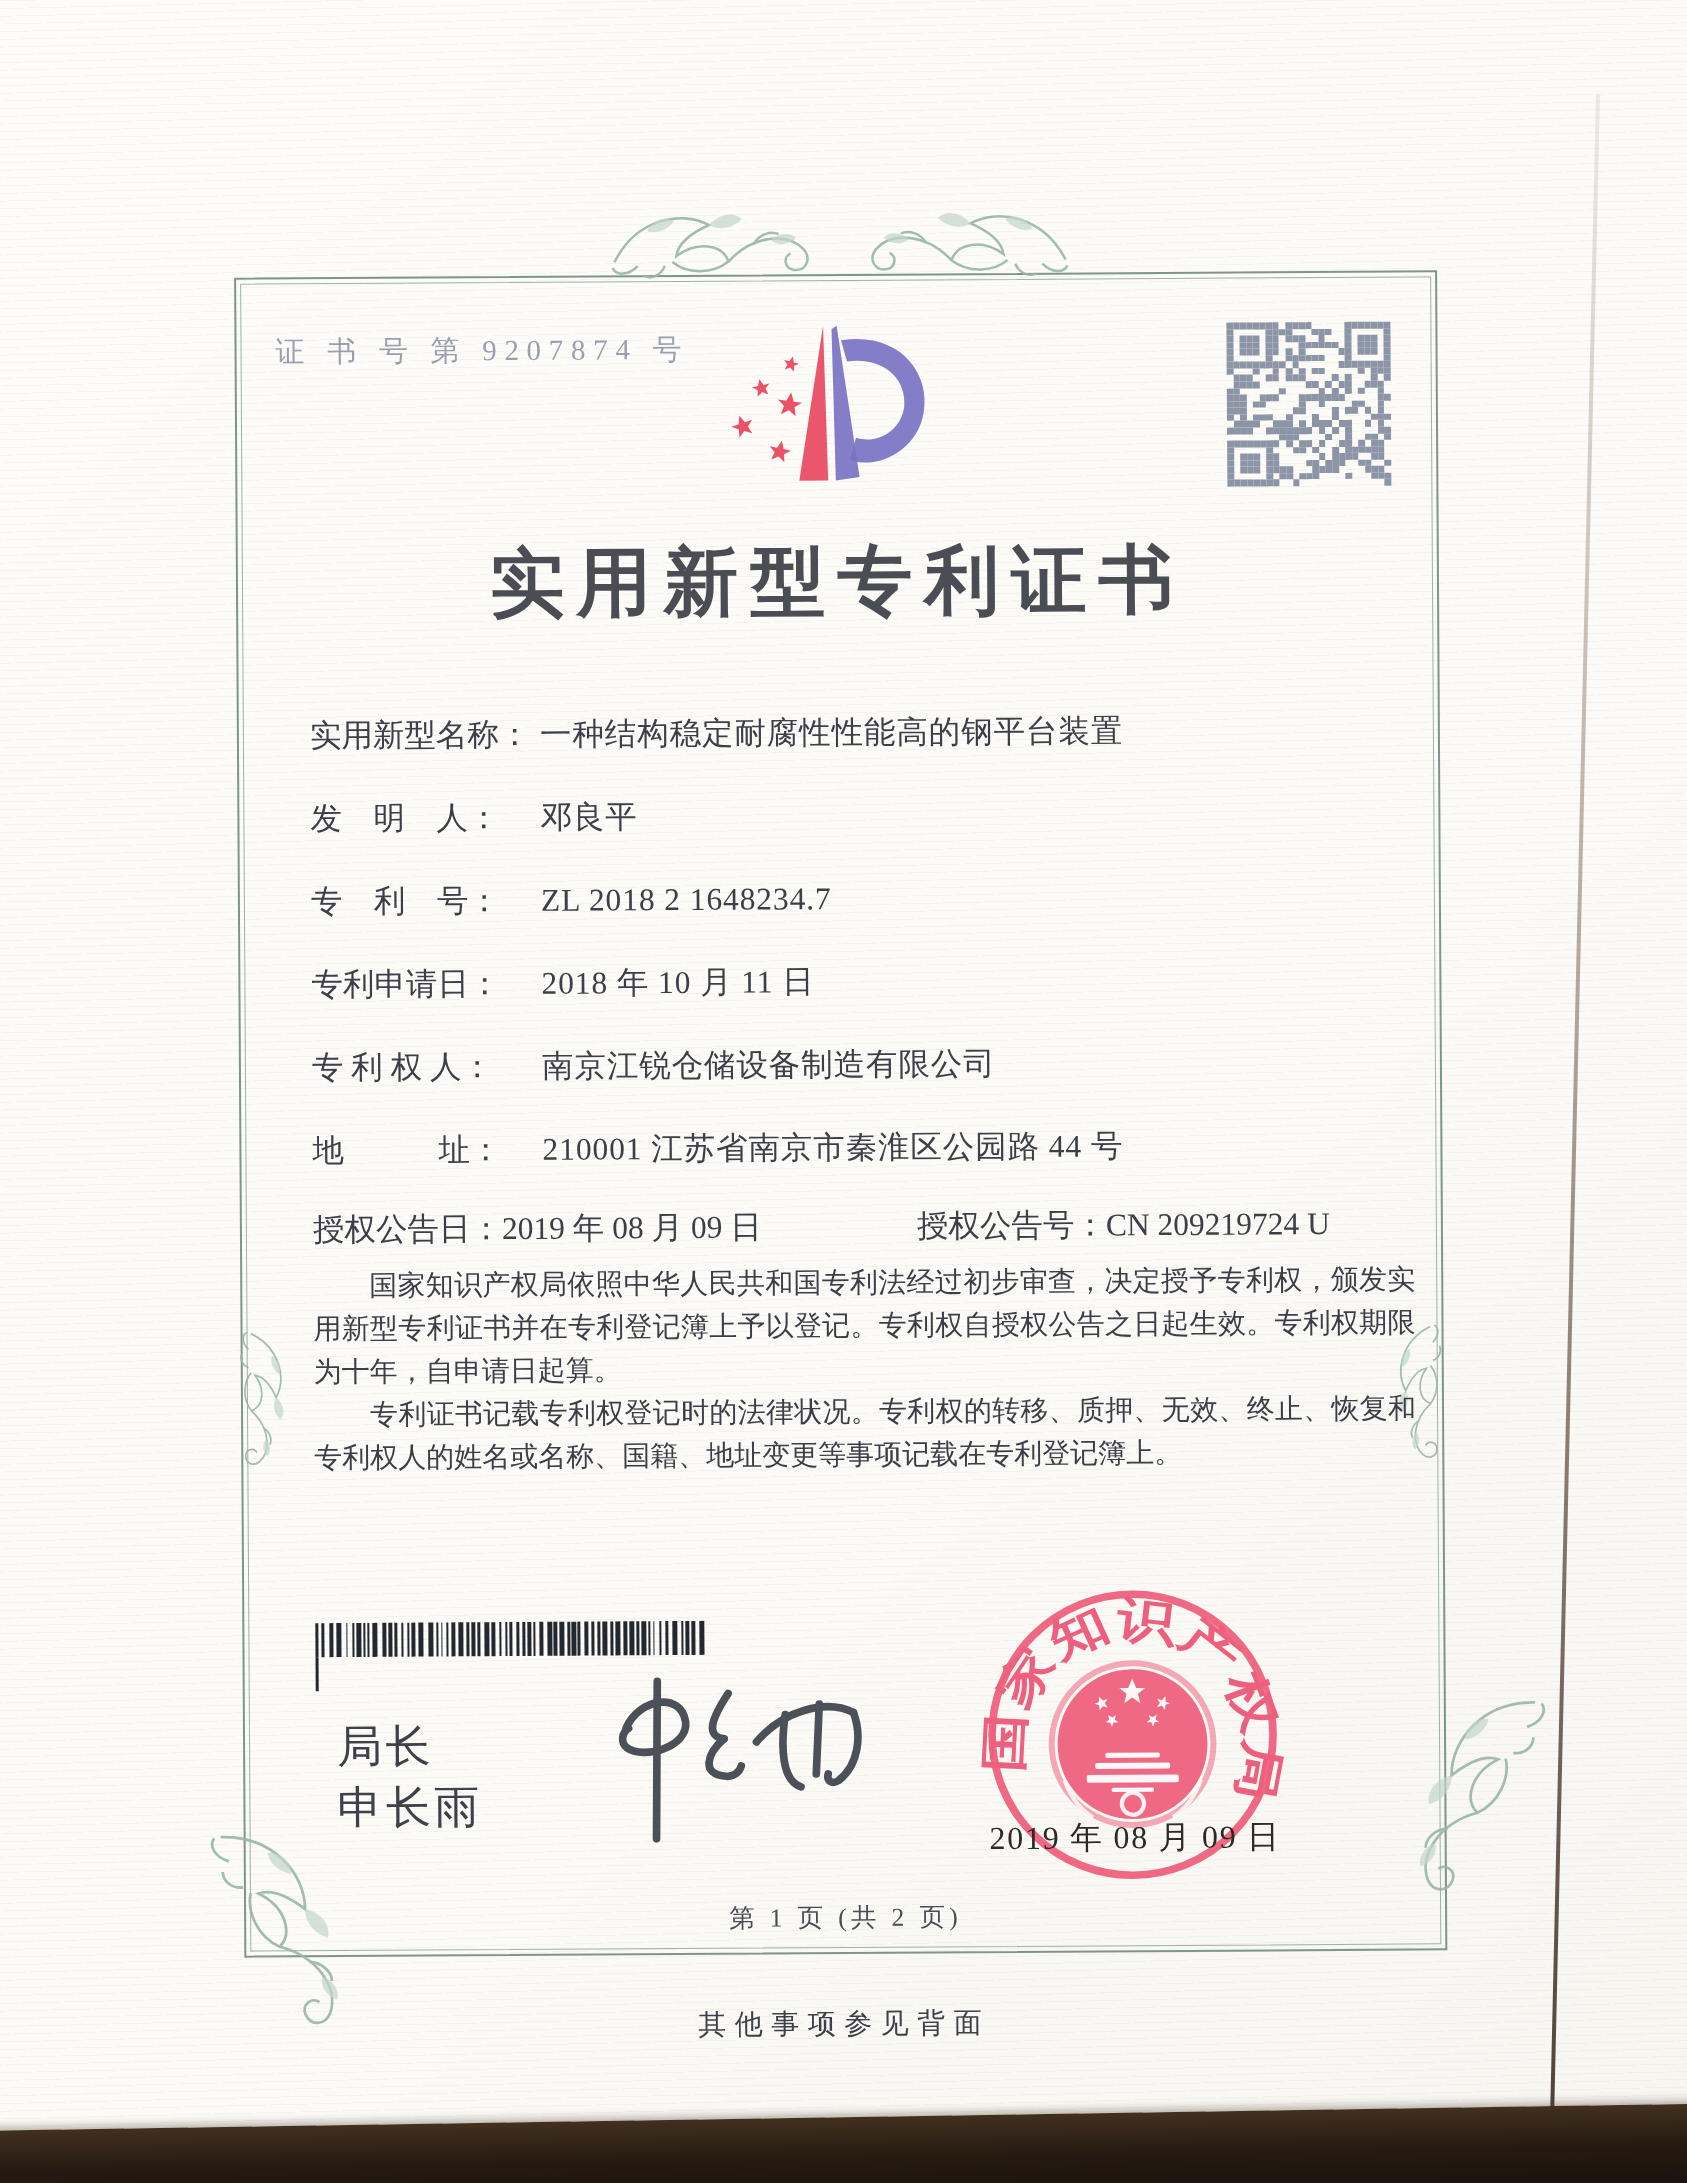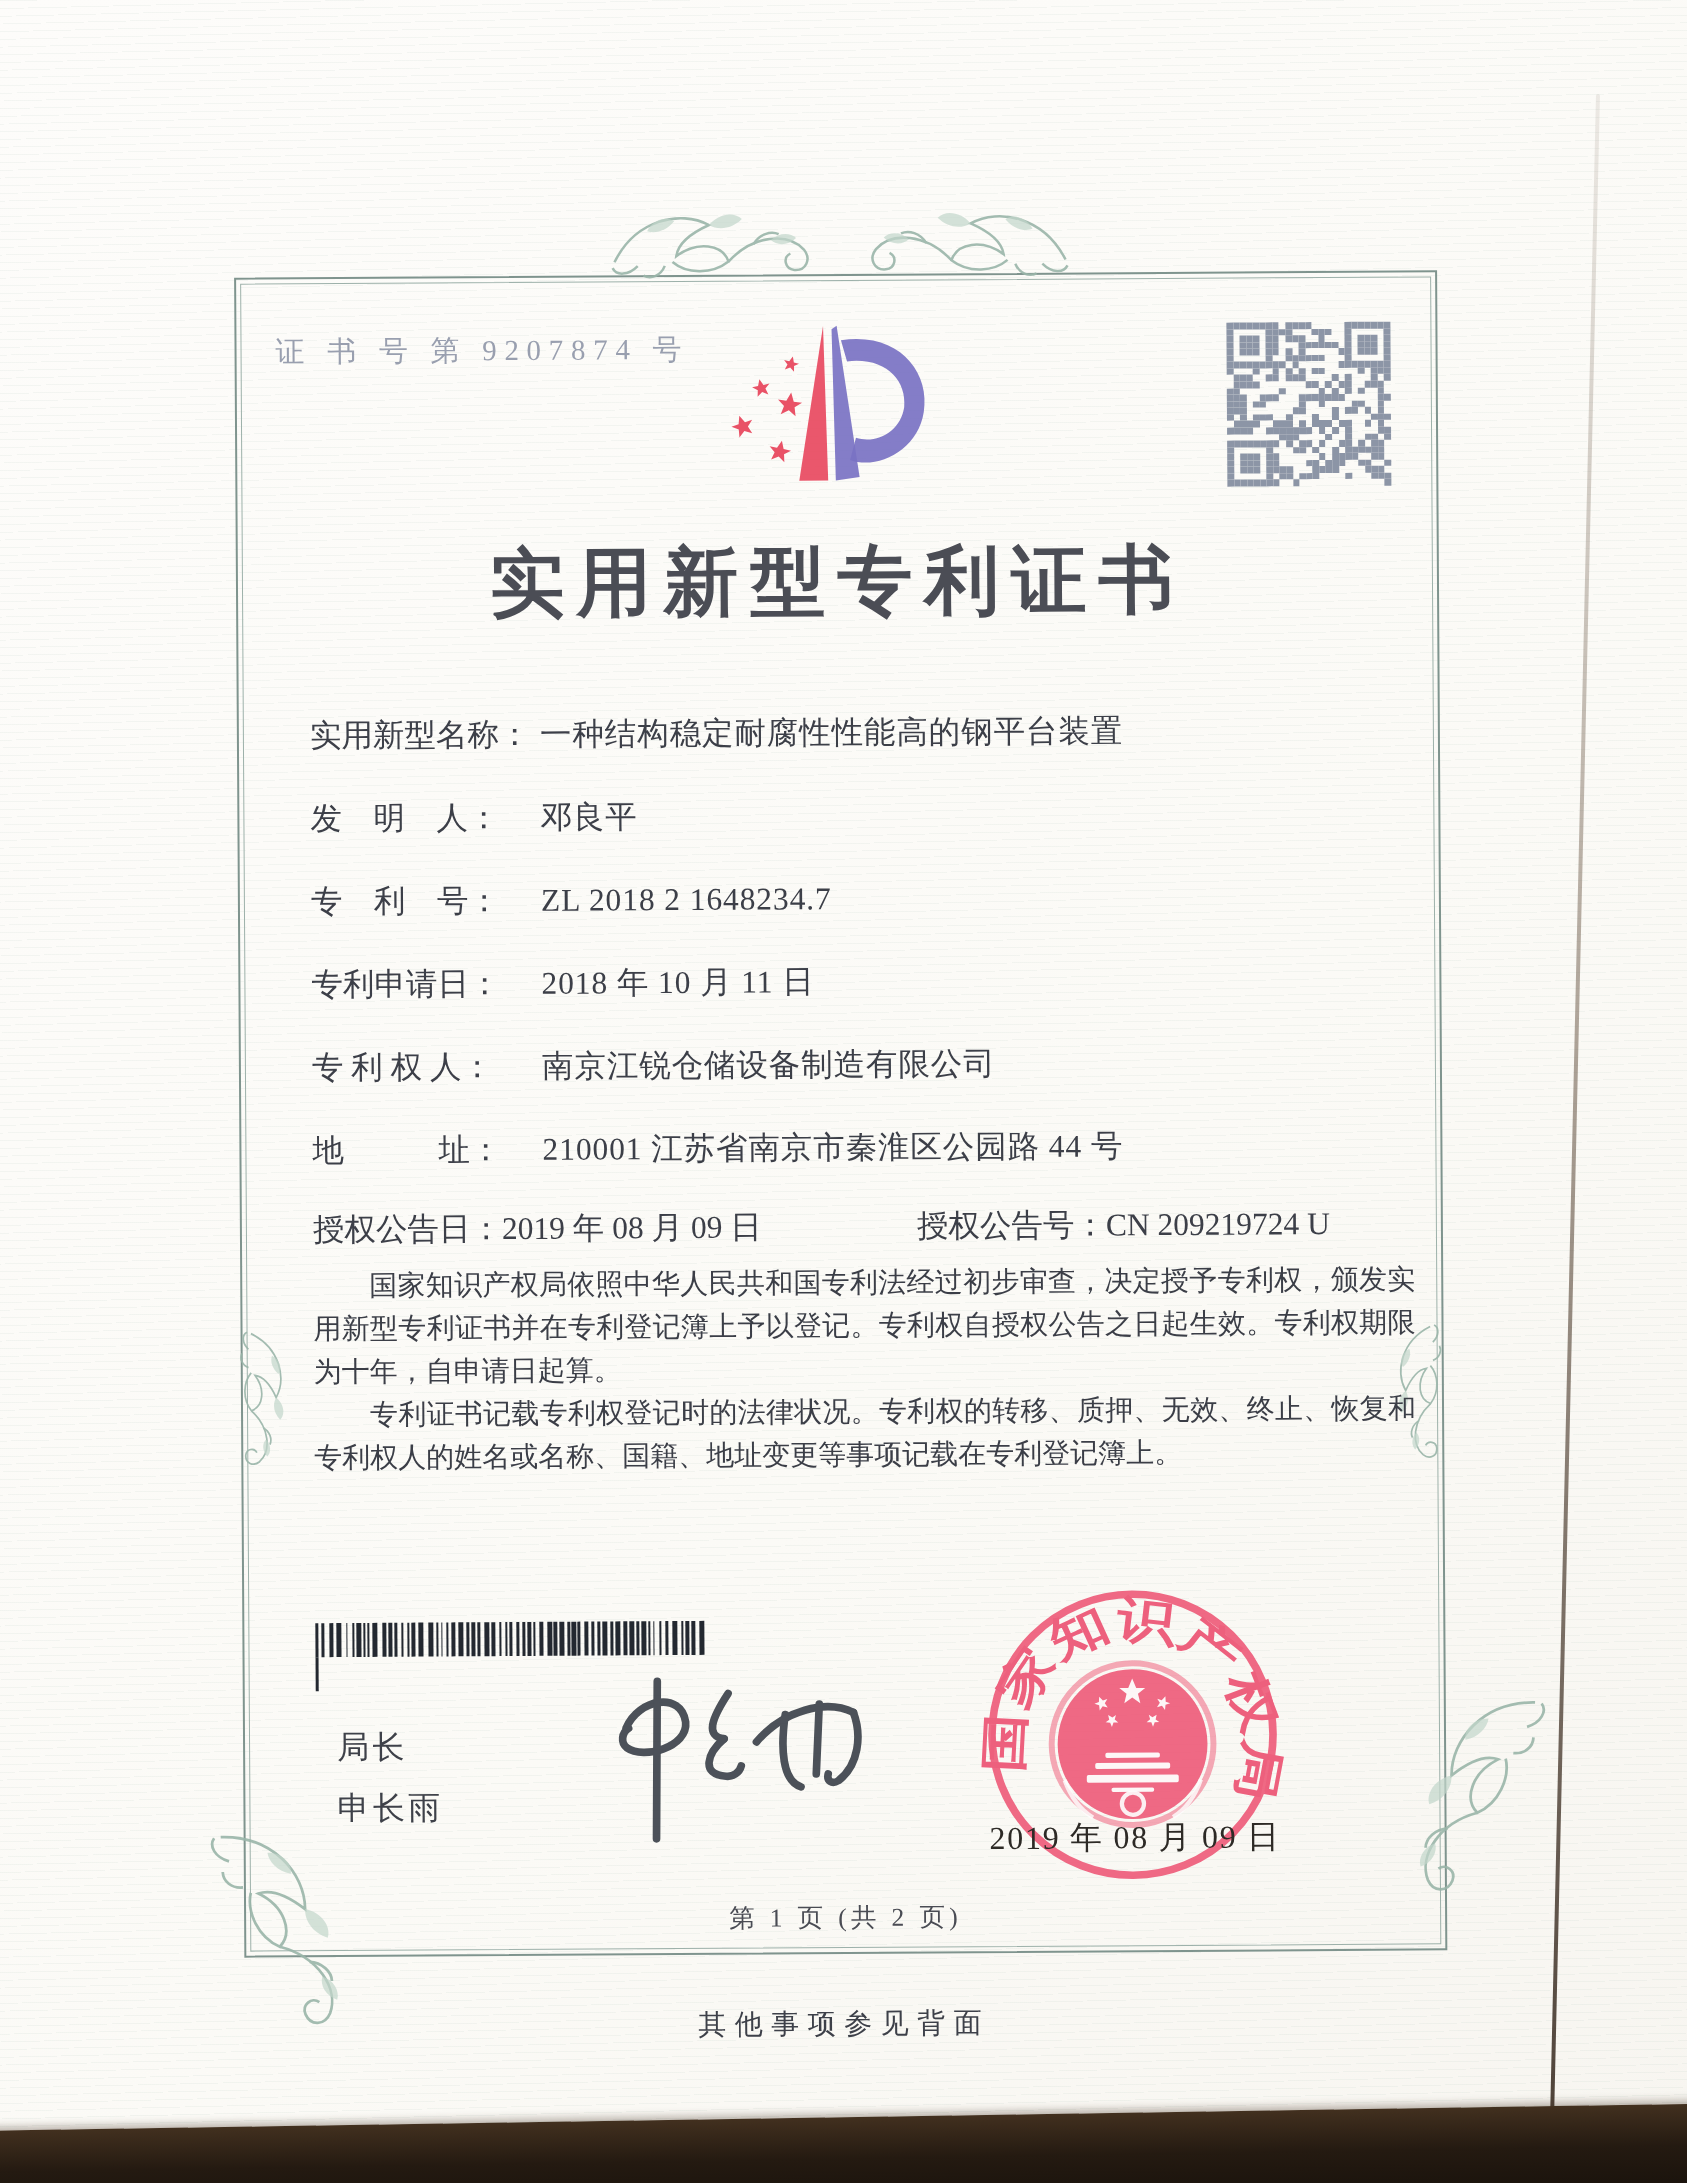--- a/index.html
+++ b/index.html
@@ -66,21 +66,21 @@
   .grant-row{position:absolute;left:71px;top:930px;width:1107px;height:44px;font-size:31.5px;color:#3c3f48;}
   .grant-date{position:absolute;left:0;top:0;}
   .grant-no{position:absolute;left:604px;top:0;}
   .paras{
     position:absolute;left:71px;top:985px;width:1102px;
     font-size:28px;line-height:43px;color:#3b3e47;text-align:justify;
   }
   .paras p{margin:0;text-indent:2em;}
   .barcode{position:absolute;left:71px;top:1344px;width:400px;height:34px;font-size:0;}
   .barcode span{display:inline-block;height:34px;background:#232830;vertical-align:top;}
-  .officer{position:absolute;left:92px;top:1438px;font-size:32px;line-height:61px;color:#3e4149;letter-spacing:3.4px;}
+  .officer{position:absolute;left:92px;top:1438px;font-size:45px;line-height:61px;color:#3e4149;letter-spacing:3.4px;}
   .signature{position:absolute;left:300px;top:1370px;width:324px;height:230px;}
   .seal{position:absolute;left:730px;top:1303px;width:315px;height:315px;opacity:.93;}
   .seal-text{font-size:57px;font-weight:700;fill:var(--seal-red,#ed5575);letter-spacing:2px;}
   .seal-date{
     position:absolute;left:743px;top:1542px;width:293px;text-align:center;
     font-size:32px;color:#2d2a26;letter-spacing:1.7px;
   }
   .page-info{
     position:absolute;left:0;top:1624px;width:100%;text-align:center;
     font-size:25.6px;letter-spacing:4.3px;color:#4a4c54;

